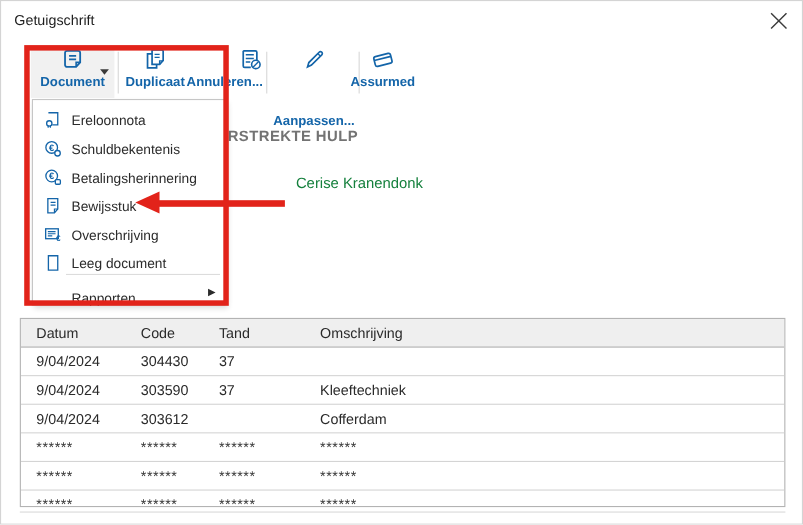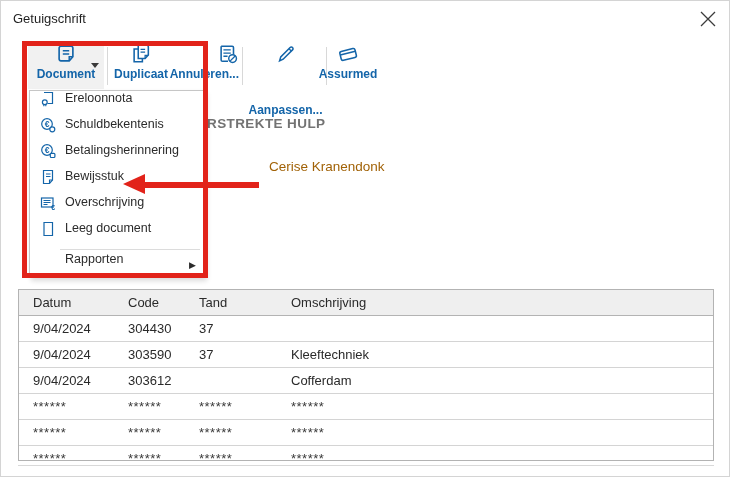--- a/index.html
+++ b/index.html
@@ -25,29 +25,29 @@
   .btn-annuleren{left:171px;width:67px;align-items:flex-end;}
   .btn-aanpassen{left:245px;width:79px;gap:36px;}
   .btn-assurmed{left:313px;width:68px;}
   .tsep{position:absolute;top:46px;width:1px;height:38px;background:#d8d8d8;}
   .sep1{left:106px;} .sep2{left:241px;} .sep3{left:325px;}
   .caret{position:absolute;right:5px;top:20px;width:0;height:0;
     border-left:4px solid transparent;border-right:4px solid transparent;border-top:5px solid #3a3a3a;}
   
   .menu{position:absolute;left:28px;top:89px;width:176px;height:188px;background:#fff;
     border:1px solid #c6c6c6;box-shadow:2px 3px 5px rgba(0,0,0,.14);z-index:5;box-sizing:border-box;}
-  .mitem{position:relative;display:flex;align-items:flex-start;height:26px;cursor:pointer;}
+  .mitem{position:relative;display:flex;align-items:flex-end;height:26px;cursor:pointer;}
   .mitem .micon{width:16px;height:16px;margin-left:10px;flex:0 0 16px;}
   .mitem .mlbl{font-size:12.5px;color:#2b2b2b;margin-left:9px;white-space:nowrap;}
   .msep{height:1px;background:#dcdcdc;margin:2px 4px 2px 30px;}
   .subarrow{position:absolute;right:8px;top:8px;font-size:9px;color:#2b2b2b;line-height:10px;}
   
   .heading{position:absolute;left:206px;top:115px;font-size:13.5px;font-weight:bold;
     letter-spacing:.4px;color:#737373;}
-  .patient{position:absolute;left:268px;top:158px;font-size:13.5px;color:#a16207;}
+  .patient{position:absolute;left:268px;top:158px;font-size:13.5px;color:#15803d;}
   
   .grid{position:absolute;left:17px;top:288px;width:696px;height:172px;
     border:1px solid #b3b3b3;box-sizing:border-box;overflow:hidden;background:#fff;}
   .grow{display:grid;grid-template-columns:95px 71px 92px 1fr;height:26px;align-items:center;
     border-bottom:1px solid #d4d4d4;box-sizing:border-box;}
   .grow.header{background:#efefef;border-bottom:1px solid #b3b3b3;}
   .gcell{font-size:13px;color:#2a2a2a;padding-left:14px;white-space:nowrap;overflow:hidden;}
   .grow.stars .gcell{color:#3a3a3a;letter-spacing:.5px;}
   .underline2{position:absolute;left:17px;top:464px;width:696px;height:1px;background:#d9d9d9;}
   

